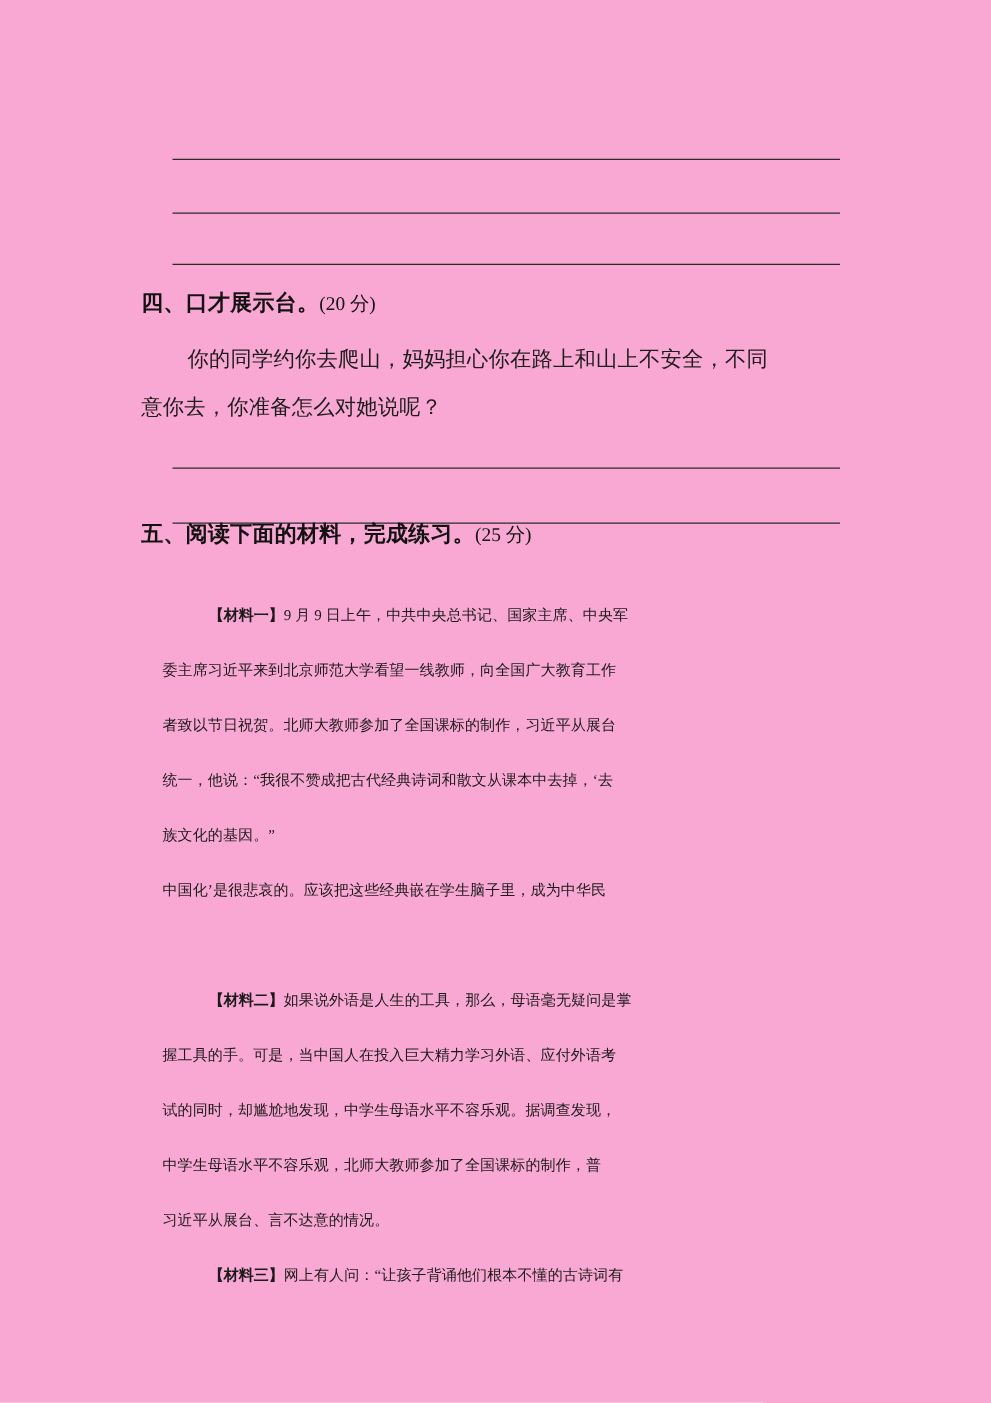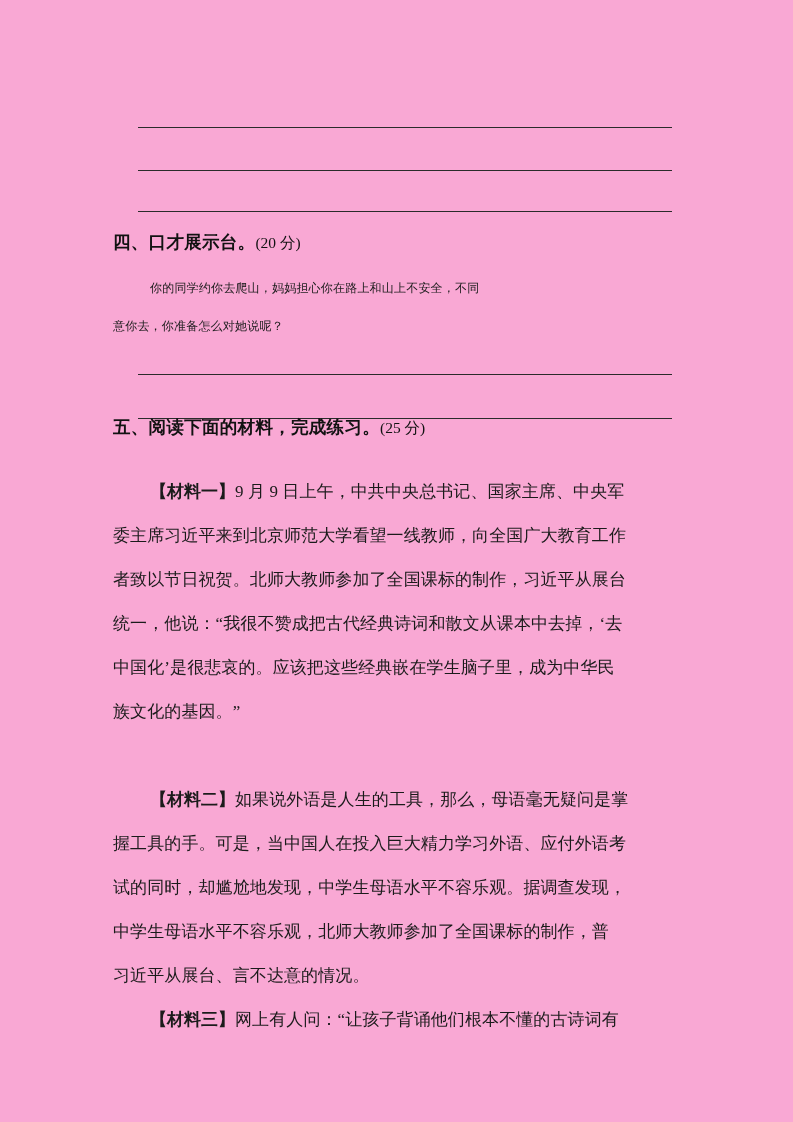--- a/index.html
+++ b/index.html
@@ -49,34 +49,34 @@
     font-size: 15.5px;
     letter-spacing: 0;
   }
 
   
   .prompt-block {
     position: absolute;
     left: 113px;
     width: 572px;
     font-family: "Liberation Sans", "DejaVu Sans", sans-serif;
-    font-size: 12px;
+    font-size: 17px;
     line-height: 38px;
     color: #1d1d1d;
     letter-spacing: 0.2px;
   }
   .prompt-block .line-indent { padding-left: 37px; }
 
   
   .material {
     position: absolute;
-    left: 113px;
+    left: 130px;
     width: 572px;
     font-family: "Liberation Serif", "DejaVu Serif", serif;
-    font-size: 17px;
+    font-size: 12px;
     line-height: 44px;
     color: #1b1b1b;
     letter-spacing: 0.1px;
   }
   .material .ln { white-space: nowrap; }
   .material .ln.ind { padding-left: 37px; }
   .material .tag {
     font-family: "Liberation Sans", "DejaVu Sans", sans-serif;
     font-weight: bold;
     letter-spacing: 0;
@@ -105,22 +105,22 @@
 
   <div class="section-heading" style="top:415px;">
     <span>五、阅读下面的材料，完成练习。</span><span class="pts">(25 分)</span>
   </div>
 
   <div class="material" style="top:470px;">
     <div class="ln ind"><span class="tag">【材料一】</span><span>9 月 9 日上午，中共中央总书记、国家主席、中央军</span></div>
     <div class="ln">委主席习近平来到北京师范大学看望一线教师，向全国广大教育工作</div>
     <div class="ln">者致以节日祝贺。北师大教师参加了全国课标的制作，习近平从展台</div>
     <div class="ln">统一，他说：“我很不赞成把古代经典诗词和散文从课本中去掉，‘去</div>
+    <div class="ln">族文化的基因。”</div>
     <div class="ln">中国化’是很悲哀的。应该把这些经典嵌在学生脑子里，成为中华民</div>
-    <div class="ln">族文化的基因。”</div>
   </div>
 
   <div class="material" style="top:778px;">
     <div class="ln ind"><span class="tag">【材料二】</span><span>如果说外语是人生的工具，那么，母语毫无疑问是掌</span></div>
     <div class="ln">握工具的手。可是，当中国人在投入巨大精力学习外语、应付外语考</div>
     <div class="ln">试的同时，却尴尬地发现，中学生母语水平不容乐观。据调查发现，</div>
     <div class="ln">中学生母语水平不容乐观，北师大教师参加了全国课标的制作，普</div>
     <div class="ln">习近平从展台、言不达意的情况。</div>
   </div>
 

